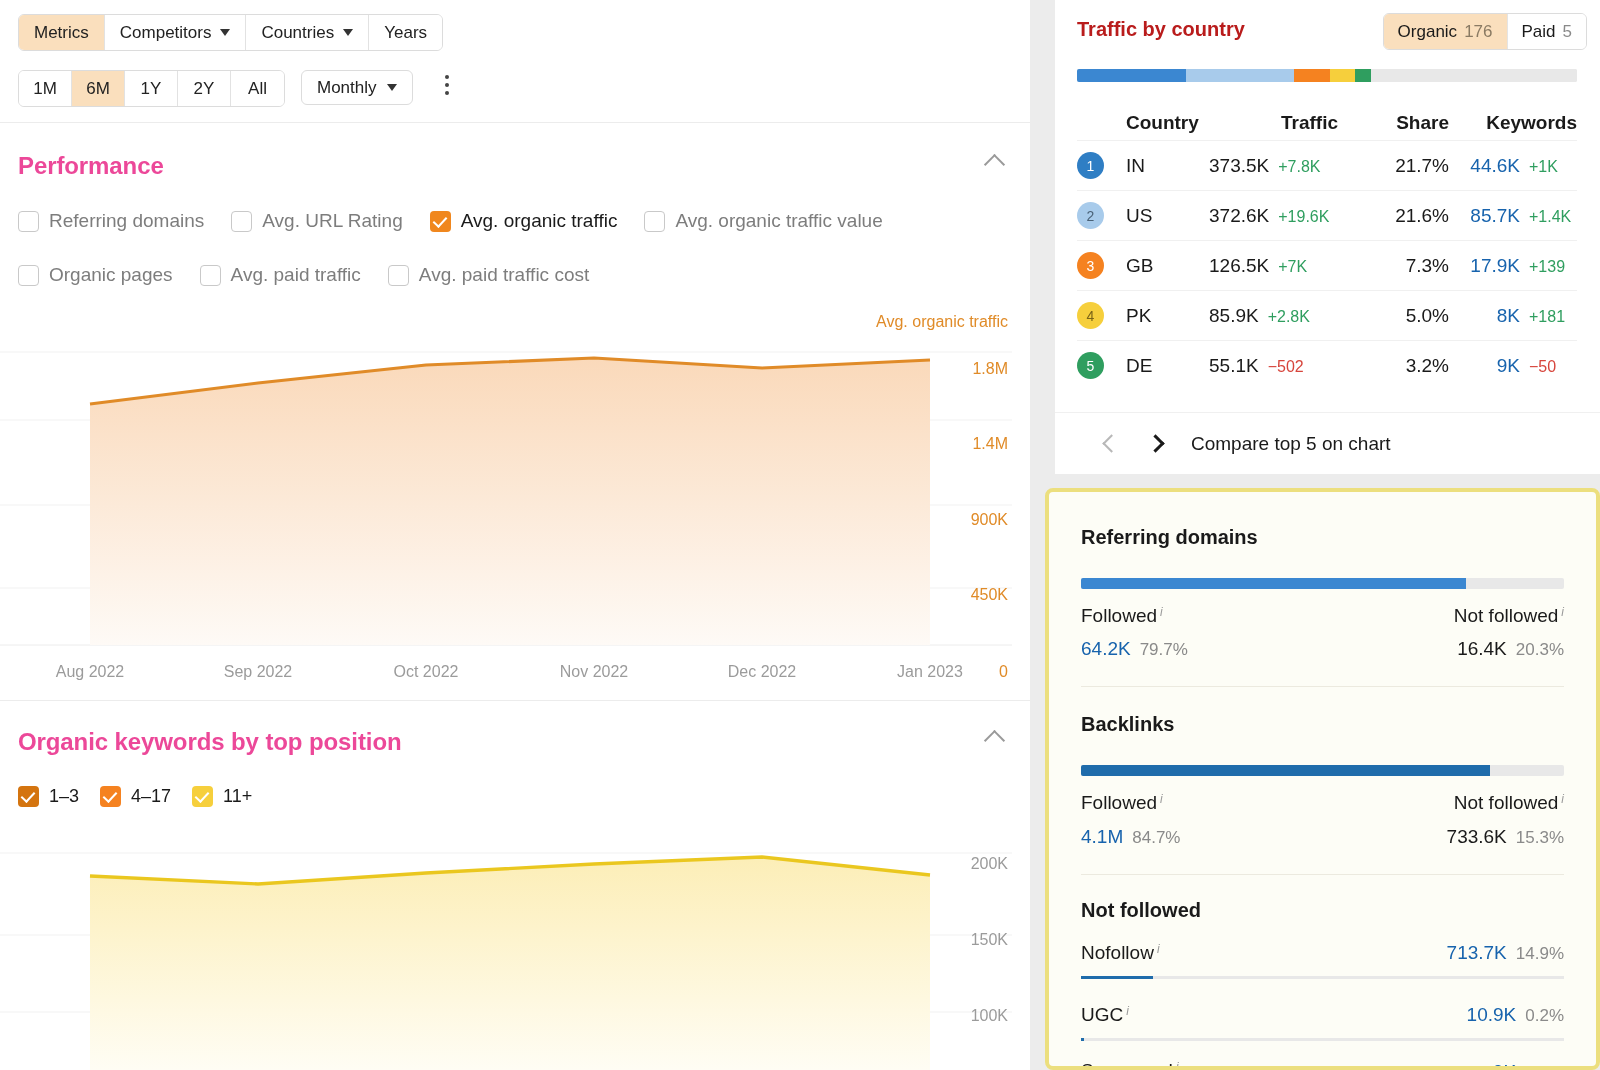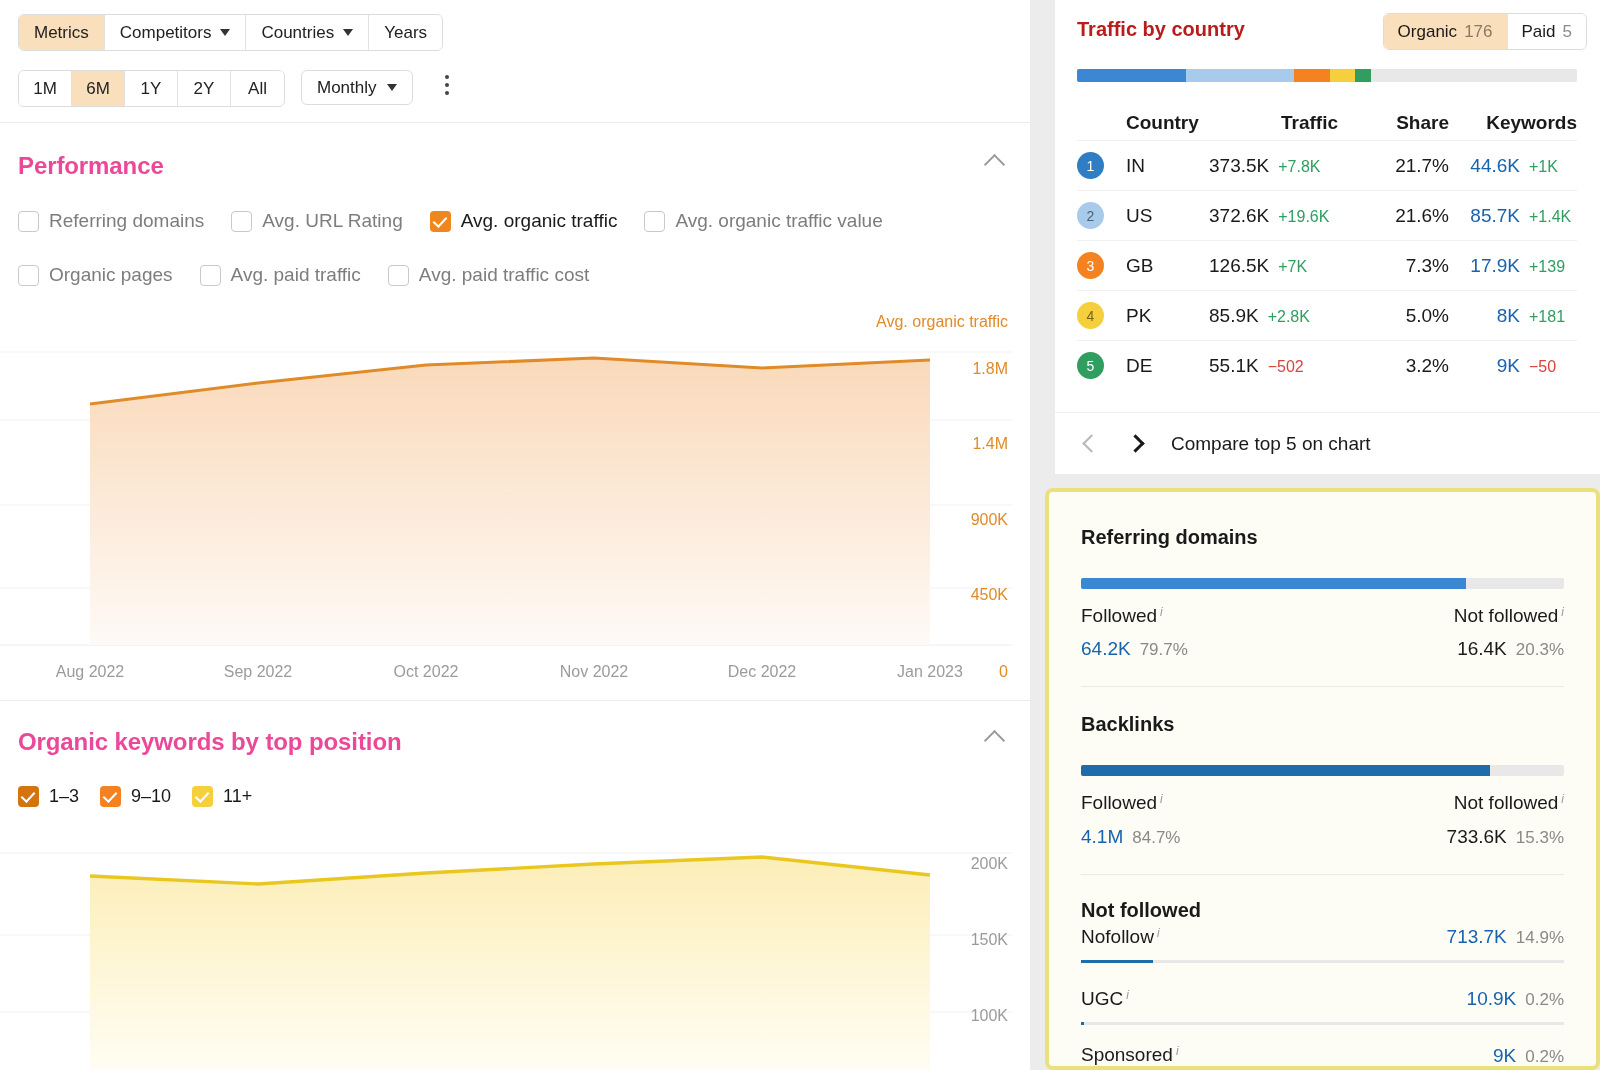--- a/index.html
+++ b/index.html
@@ -158,21 +158,21 @@
   .c-kw .dlt { font-size:16px; width:48px; text-align:left; }
   .up { color:#2f9e5f; }
   .down { color:#d7453c; }
   .hdr-traffic { flex:1; text-align:left; padding-left:72px; }
   .hdr-share { width:82px; flex:none; text-align:right; }
   .hdr-kw { width:128px; flex:none; text-align:right; }
 
   .compare-bar {
     position:absolute; left:1055px; top:412px; width:545px; height:62px;
     border-top:1px solid #f0f0f0; background:#fff;
-    display:flex; align-items:center; padding-left:14px; gap:0;
+    display:flex; align-items:center; padding-left:34px; gap:0;
   }
   .arrow-btn {
     width:44px; height:44px; display:flex; align-items:center; justify-content:center; cursor:pointer;
   }
   .arrow-btn .gl { display:block; width:13px; height:13px; border-style:solid; }
   .arrow-left .gl { border-width: 0 0 2.4px 2.4px; border-color:#b8b8b8; transform:rotate(45deg); }
   .arrow-right .gl { border-width: 3px 3px 0 0; border-color:#1a1a1a; transform:rotate(45deg); }
   .compare-label { font-size:19px; color:#1a1a1a; margin-left:14px; cursor:pointer; }
 
   
@@ -324,21 +324,21 @@
     <div class="sec-title" style="left:18px; top:728px;">Organic keywords by top position</div>
     <div class="chevron-up" style="left:982px; top:724px;"></div>
 
     <div class="cbrow" style="left:18px; top:786px;">
       <div class="cbitem" style="margin-right:21px;">
         <span class="cbox checked" style="background:#d4740f;"></span>
         <span class="cb-label dark">1–3</span>
       </div>
       <div class="cbitem" style="margin-right:21px;">
         <span class="cbox checked" style="background:#f58220;"></span>
-        <span class="cb-label dark">9–10</span>
+        <span class="cb-label dark">4–17</span>
       </div>
       <div class="cbitem" style="margin-right:0;">
         <span class="cbox checked" style="background:#f6cf3c;"></span>
         <span class="cb-label dark">11+</span>
       </div>
     </div>
 
     <svg class="chart-wrap" width="1030" height="240" style="left:0; top:830px;">
       <defs>
         <linearGradient id="gradYellow" x1="0" y1="0" x2="0" y2="1">
@@ -531,21 +531,21 @@
       <div class="fl-vals">
         <span class="fl-big-dark">733.6K</span>
         <span class="fl-pct">15.3%</span>
       </div>
     </div>
 
     <div style="height:1px;background:#eceadf;margin-top:26px;"></div>
 
     <div style="margin-top:24px;" class="blk-title">Not followed</div>
 
-    <div class="nf-row" style="margin-top:4px;">
+    <div class="nf-row" style="margin-top:20px;">
       <div>
         <span class="fl-lab">Nofollow</span><span class="sup-i">i</span>
       </div>
       <div class="fl-vals">
         <span class="fl-big-blue">713.7K</span>
         <span class="fl-pct">14.9%</span>
       </div>
     </div>
     <div class="nf-line">
         <i style="width:14.9%;"></i>

